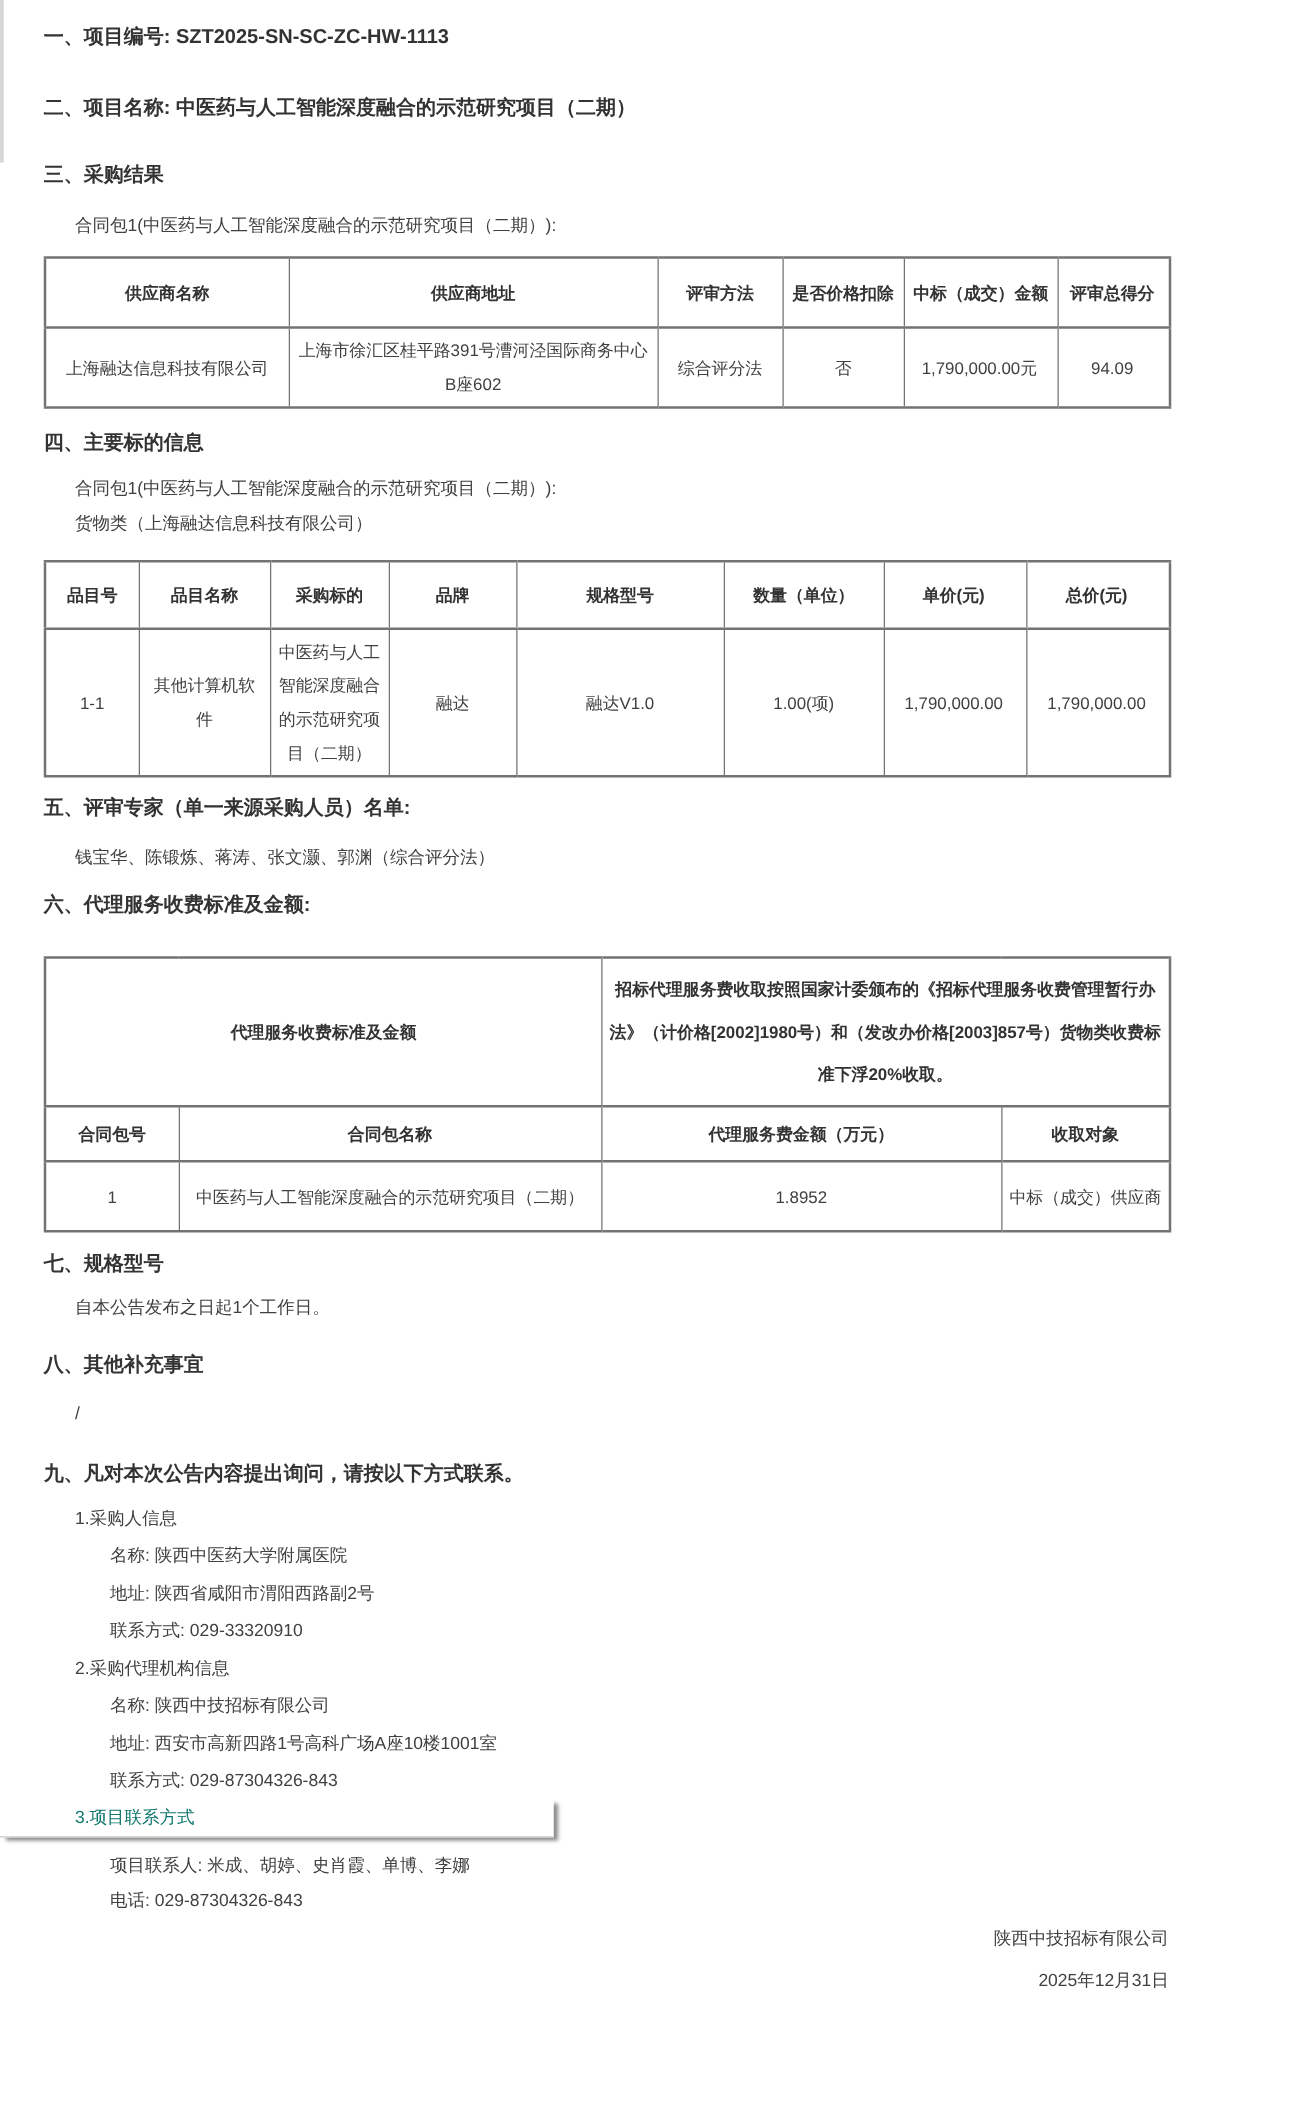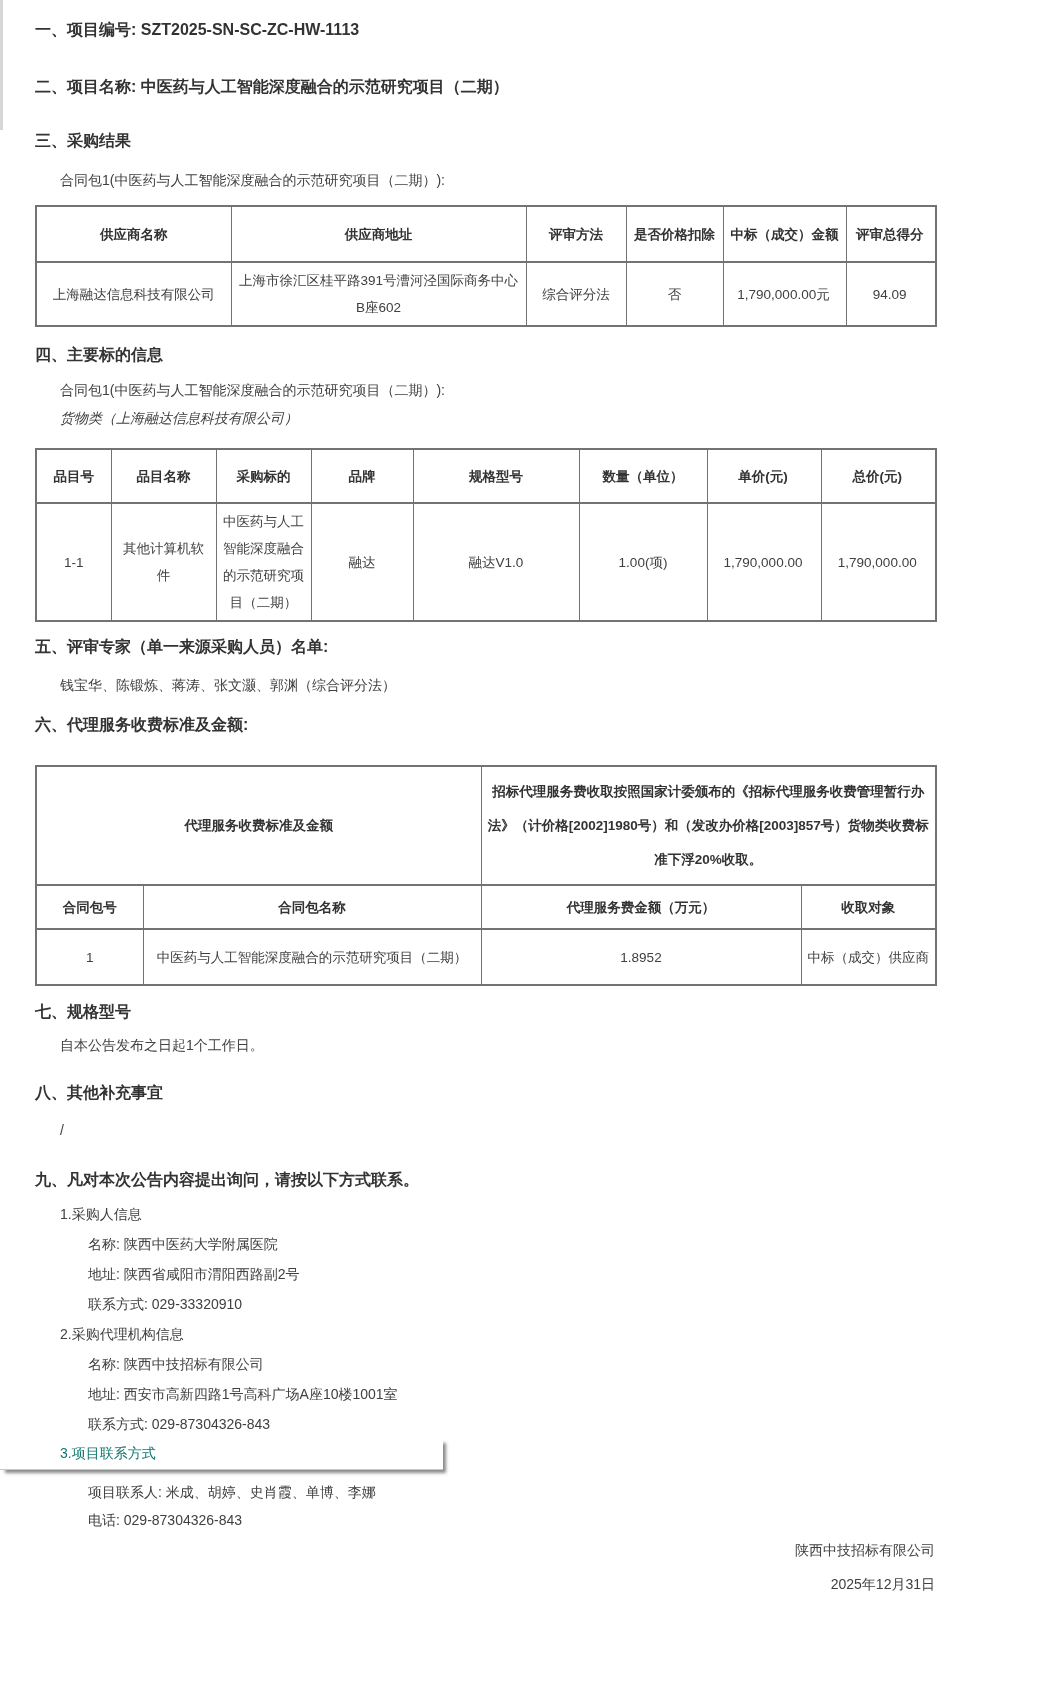--- a/index.html
+++ b/index.html
@@ -9,21 +9,21 @@
   }
   .edge-artifact { position:absolute; left:0; top:0; width:3px; height:130px; background:#d6d6d6; }
   .content { position:relative; margin-left:35px; width:900px; padding-top:20px; font-size:14px; }
   .heading { font-weight:bold; color:#333333; font-size:16px; line-height:20px; }
   .line { line-height:20px; color:#404040; }
   .indent1 { margin-left:25px; }
   .indent2 { margin-left:53px; }
 
   .mt-s2 { margin-top:37px; } .mt-s3 { margin-top:34px; } .mt-pkg1 { margin-top:19px; }
   .mt-t1 { margin-top:15px; } .mt-s4 { margin-top:18px; } .mt-pkg4 { margin-top:15px; }
-  .mt-cat { margin-top:8px;font-style:italic; } .mt-t2 { margin-top:20px; } .mt-s5 { margin-top:15px; }
+  .mt-cat { margin-top:8px; } .mt-t2 { margin-top:20px; } .mt-s5 { margin-top:15px; }
   .mt-names { margin-top:18px; } .mt-s6 { margin-top:20px; } .mt-t3 { margin-top:30px; }
   .mt-s7 { margin-top:16px; } .mt-s7t { margin-top:13px; } .mt-s8 { margin-top:28px; }
   .mt-s8t { margin-top:17px; } .mt-s9 { margin-top:30px; } .mt-c { margin-top:10px; }
   .mt-c1 { margin-top:14px; } .mt-pc1 { margin-top:12px; } .mt-pc2 { margin-top:8px; }
   .mt-f1 { margin-top:10px; } .mt-f2 { margin-top:14px; }
 
   table { border-collapse:collapse; table-layout:fixed; width:900px; font-size:13.5px; color:#404040; }
   table { border:2px solid #737373; }
   td,th {
     border:1px solid #737373; border-top-width:2px; border-bottom-width:2px;

